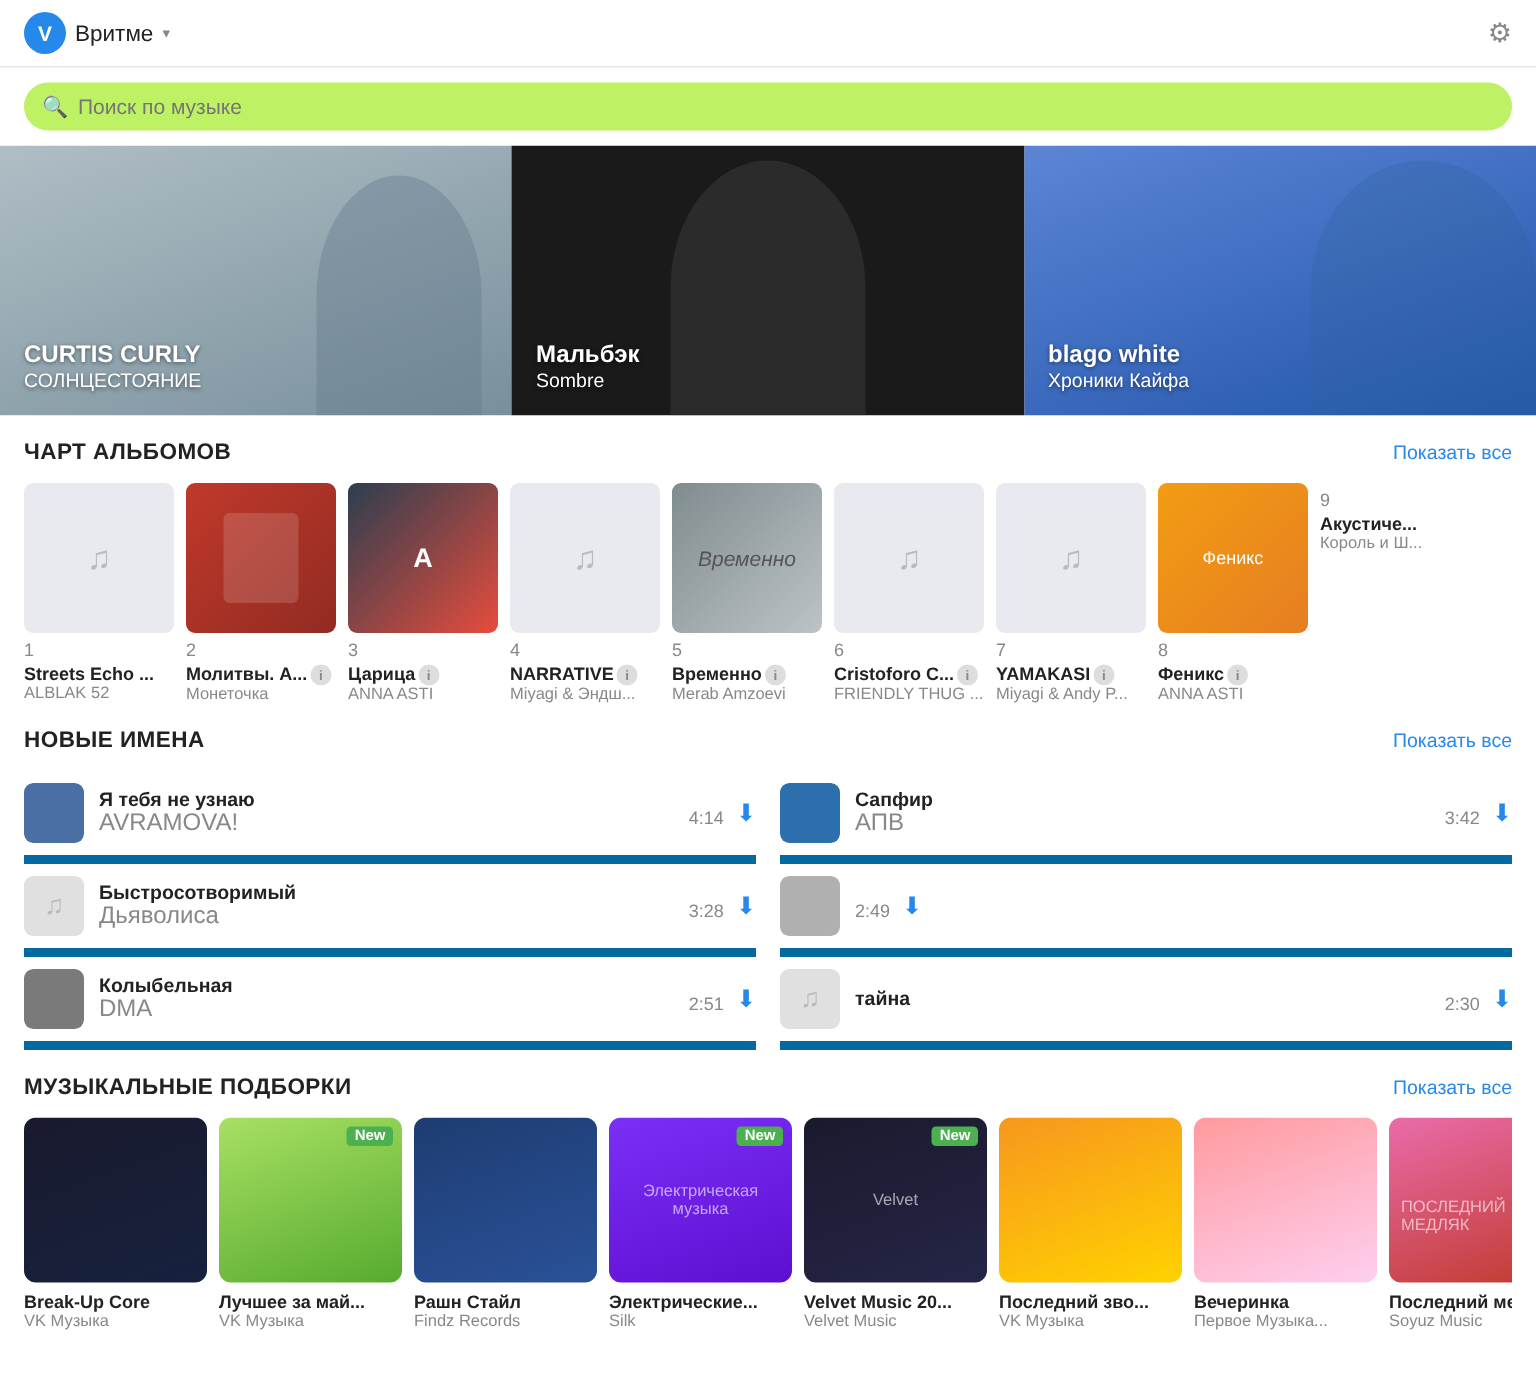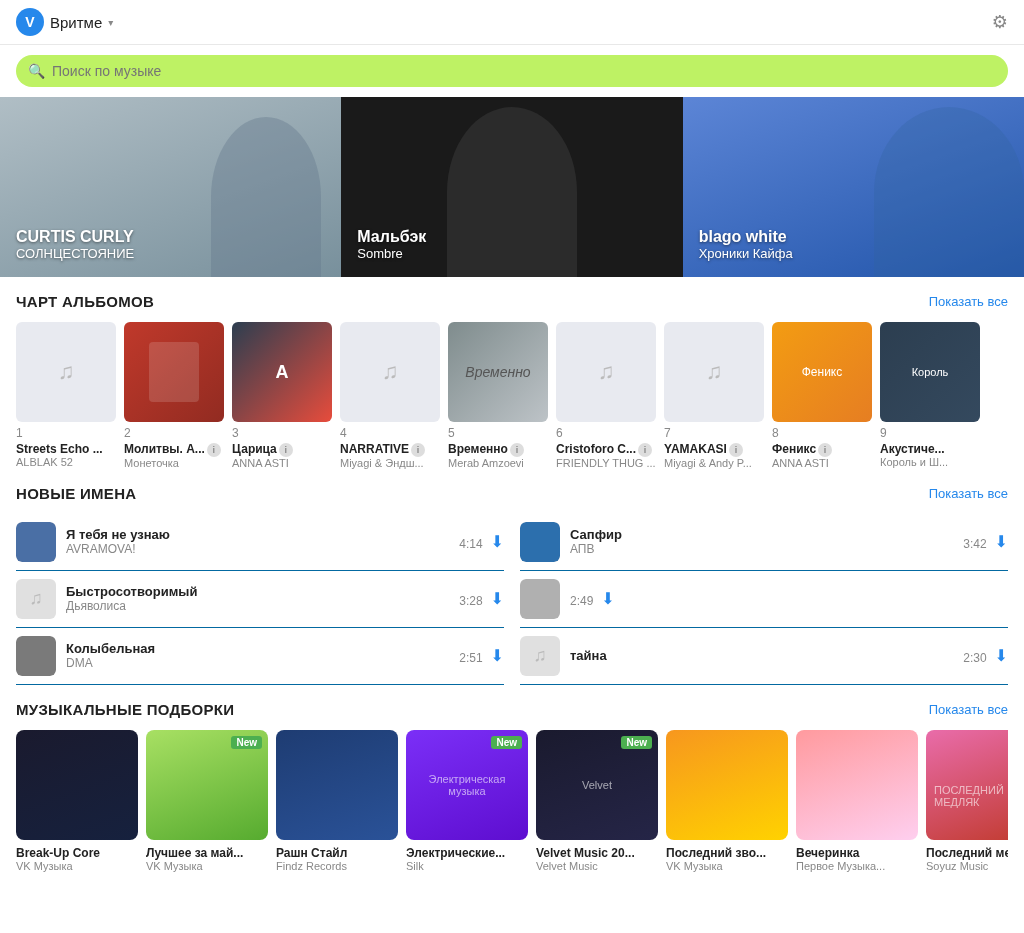--- a/index.html
+++ b/index.html
@@ -37,25 +37,25 @@
     .album-item { flex: 0 0 100px; }
     .album-cover { width: 100px; height: 100px; border-radius: 6px; overflow: hidden; background: #e8eaf0; display: flex; align-items: center; justify-content: center; position: relative; }
     .album-num { font-size: 12px; color: #888; margin-top: 4px; }
     .album-name { font-size: 12px; font-weight: 600; color: #222; margin-top: 2px; white-space: nowrap; overflow: hidden; text-overflow: ellipsis; max-width: 100px; }
     .album-artist { font-size: 11px; color: #888; white-space: nowrap; overflow: hidden; text-overflow: ellipsis; max-width: 100px; }
     .info-icon { width: 14px; height: 14px; background: #ddd; border-radius: 50%; display: inline-flex; align-items: center; justify-content: center; font-size: 9px; color: #888; vertical-align: middle; margin-left: 2px; }
 
     
     .new-names-grid { display: flex; gap: 0; }
     .new-names-col { flex: 1; }
-    .track-item { display: flex; align-items: center; padding: 8px 0; border-bottom: 1px solid #0369a1; }
+    .track-item { display: flex; align-items: center; padding: 8px 0; border-bottom: 6px solid #0369a1; }
     .track-thumb { width: 40px; height: 40px; border-radius: 6px; background: #e0e0e0; flex-shrink: 0; margin-right: 10px; display: flex; align-items: center; justify-content: center; color: #bbb; overflow: hidden; }
     .track-info { flex: 1; min-width: 0; }
     .track-title { font-size: 13px; font-weight: 600; color: #222; white-space: nowrap; overflow: hidden; text-overflow: ellipsis; }
-    .track-artist { font-size: 12px; color: #888; white-space: nowrap; overflow: hidden; text-overflow: ellipsis; }
+    .track-artist { font-size: 16px; color: #888; white-space: nowrap; overflow: hidden; text-overflow: ellipsis; }
     .track-meta { display: flex; align-items: flex-end; gap: 8px; flex-shrink: 0; }
     .track-duration { font-size: 12px; color: #888; }
     .download-btn { color: #2688eb; font-size: 16px; cursor: pointer; background: none; border: none; }
     .col-divider { width: 16px; }
 
     
     .collection-grid { display: flex; gap: 8px; overflow: hidden; padding-bottom: 12px; }
     .collection-item { flex: 0 0 110px; }
     .collection-cover { width: 122px; height: 110px; border-radius: 8px; overflow: hidden; background: #333; position: relative; }
     .collection-name { font-size: 12px; font-weight: 600; color: #222; margin-top: 6px; white-space: nowrap; overflow: hidden; text-overflow: ellipsis; max-width: 110px; }
@@ -208,24 +208,20 @@
       <div class="album-cover cover-8">
 
         <div style="position:absolute;inset:0;display:flex;align-items:center;justify-content:center;color:#fff;font-size:12px;">Феникс</div>
 
       </div>
       <div class="album-num">8</div>
       <div class="album-name">Феникс<span class="info-icon">i</span></div>
       <div class="album-artist">ANNA ASTI</div>
     </div>
       <div class="album-item">
-      <div class="album-cover cover-9">
-
-        <div style="position:absolute;inset:0;display:flex;align-items:center;justify-content:center;color:#fff;font-size:11px;">Король</div>
-      </div>
       <div class="album-num">9</div>
       <div class="album-name">Акустиче...</div>
       <div class="album-artist">Король и Ш...</div>
     </div>
     </div>
 </div>
 
 <div class="section">
   <div class="section-header">
     <span class="section-title">НОВЫЕ ИМЕНА</span>

